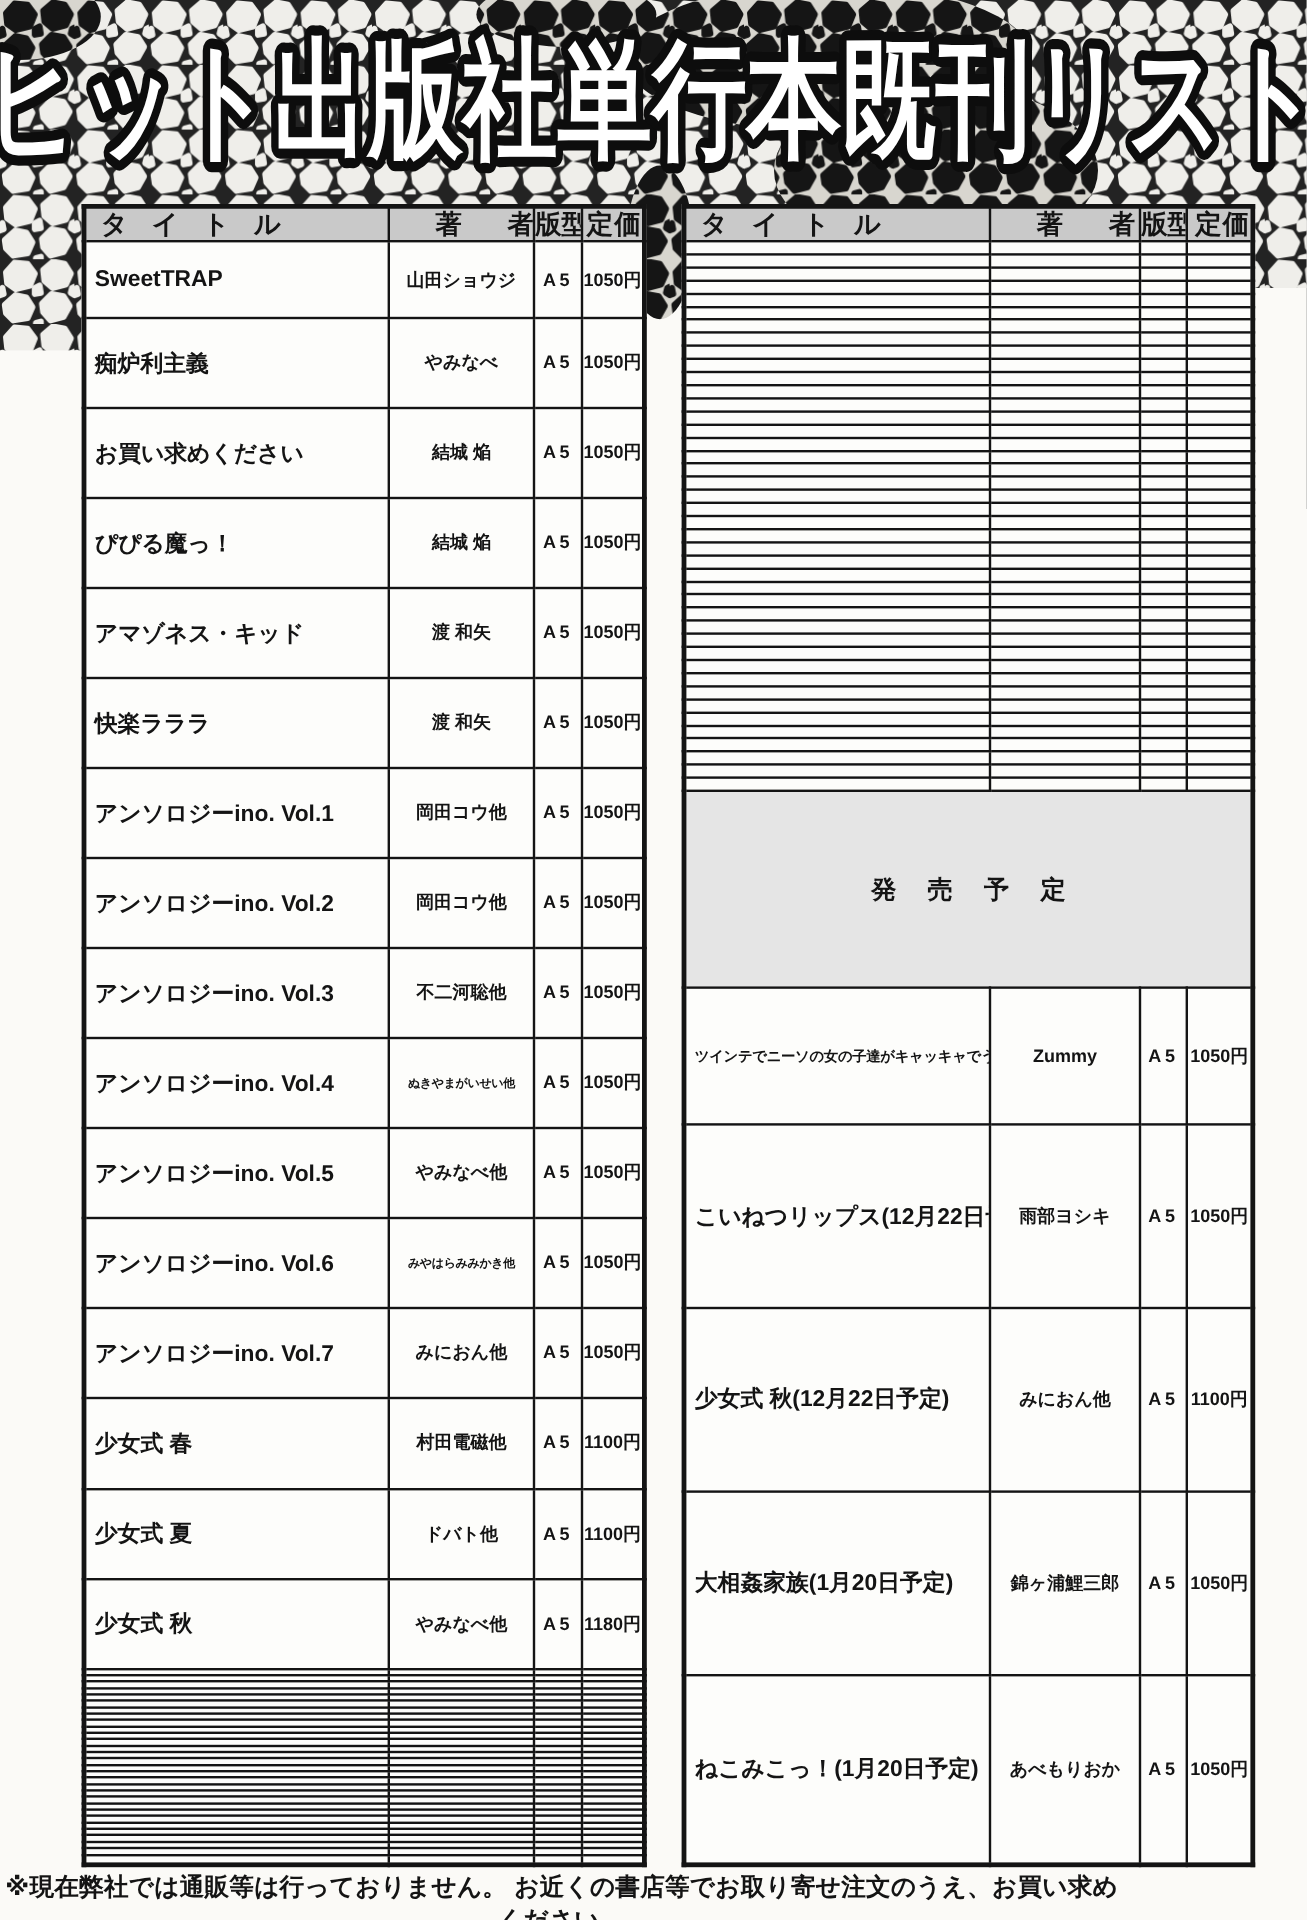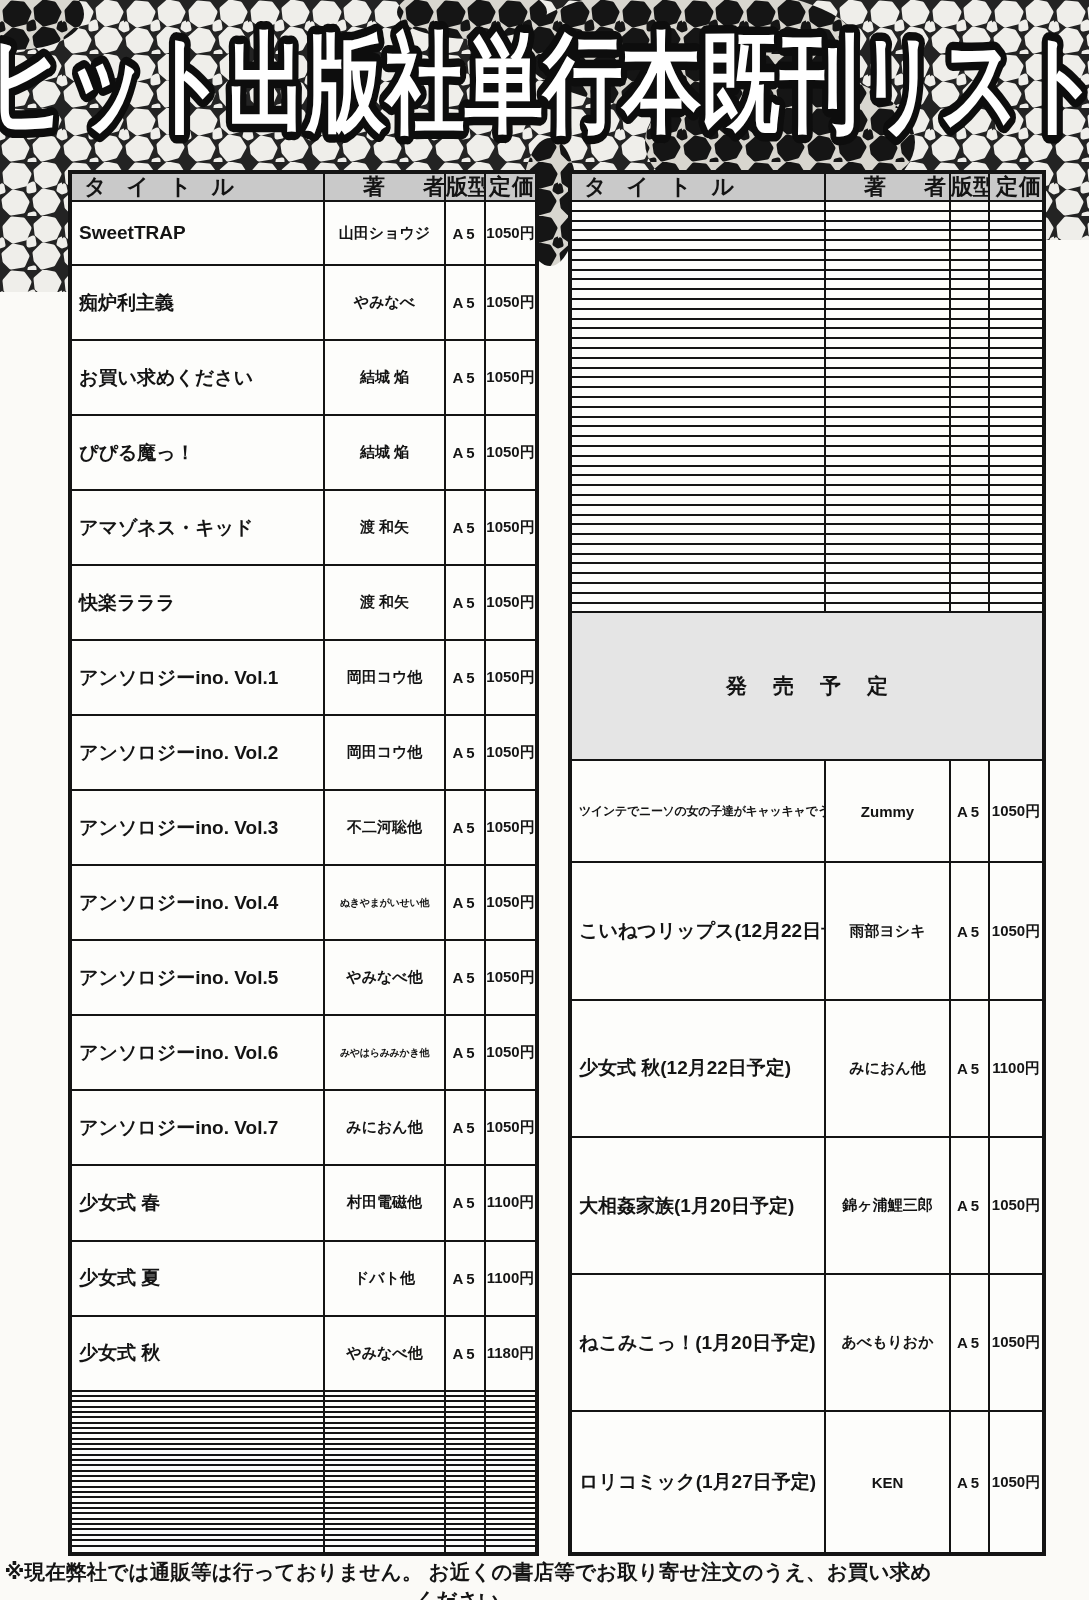--- a/index.html
+++ b/index.html
@@ -687,23 +687,17 @@
     <td class="a">錦ヶ浦鯉三郎</td>
     <td class="f">A5</td>
     <td class="p">1050円</td>
   </tr>
         <tr>
     <td class="t">ねこみこっ！(1月20日予定)</td>
     <td class="a">あべもりおか</td>
     <td class="f">A5</td>
     <td class="p">1050円</td>
   </tr>
-        <tr>
-    <td class="t">ロリコミック(1月27日予定)</td>
-    <td class="a">KEN</td>
-    <td class="f">A5</td>
-    <td class="p">1050円</td>
-  </tr>
       </tbody>
   </table>
 
   <div class="footer-note">※現在弊社では通販等は行っておりません。 お近くの書店等でお取り寄せ注文のうえ、お買い求めください。</div>
 </div>
 
 </body></html>

